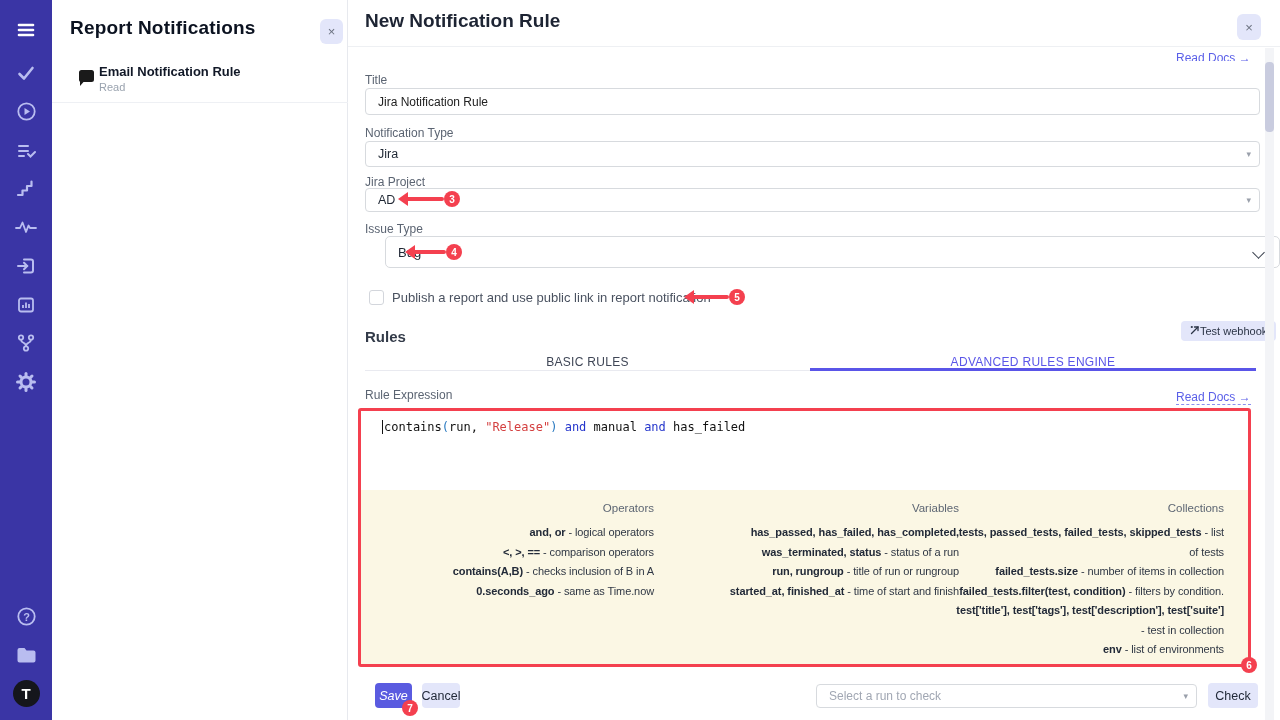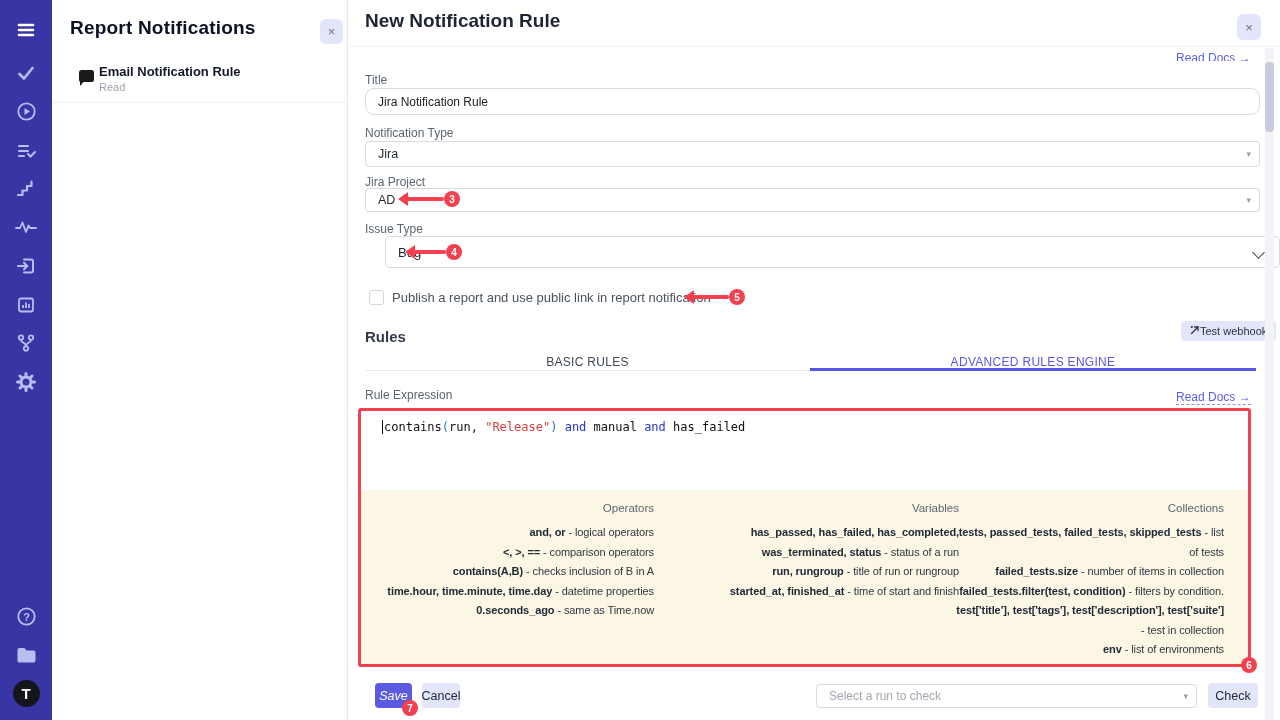--- a/index.html
+++ b/index.html
@@ -19,21 +19,21 @@
   .close-btn { background:#e3e6fa; border-radius:6px; color:#6b7280; font-size:13px; display:flex; align-items:center; justify-content:center; cursor:pointer; }
   .list-item-title { font-size:13px; font-weight:700; color:#111827; }
   .list-item-sub { font-size:11px; color:#9aa3af; }
 
   
   .main-title { position:absolute; left:365px; top:10px; font-size:19px; font-weight:700; color:#1d2433; }
   .hdr-divider { position:absolute; left:348px; top:46px; width:932px; height:1px; background:#eef0f3; }
 
   
   .flabel { position:absolute; font-size:12px; color:#5b6472; }
-  .finput { position:absolute; background:#fff; border:1px solid #d7dade; border-radius:9px; font-size:12px; color:#222; padding:0 12px; font-family:"Liberation Sans",sans-serif; }
+  .finput { position:absolute; background:#fff; border:1px solid #d7dade; border-radius:4px; font-size:12px; color:#222; padding:0 12px; font-family:"Liberation Sans",sans-serif; }
   .fselect { position:absolute; background:#fff; border:1px solid #d7dade; border-radius:4px; font-size:12.5px; color:#1f2733; display:flex; align-items:center; padding:0 12px; }
   .sel-caret { position:absolute; right:8px; top:50%; transform:translateY(-50%); font-size:9px; color:#9aa0ab; }
   .chev { position:absolute; right:16px; top:11px; width:9px; height:9px; border-right:1.8px solid #39404e; border-bottom:1.8px solid #39404e; transform:rotate(45deg); }
   .checkbox { position:absolute; width:15px; height:15px; border:1.5px solid #d3d6dc; border-radius:3px; background:#fff; cursor:pointer; }
 
   
   .rules-h { position:absolute; font-size:15px; font-weight:700; color:#333b49; }
   .webhook-btn { position:absolute; background:#e3e6fa; border-radius:4px; height:20px; display:flex; align-items:center; padding:0 9px; font-size:11px; color:#2b3446; cursor:pointer; }
   .tab { position:absolute; top:352px; height:19px; display:flex; align-items:center; justify-content:center; font-size:12px; letter-spacing:.3px; cursor:pointer; }
   .tab-line { position:absolute; top:370px; height:1px; background:#e9eaf0; }
@@ -254,21 +254,20 @@
   <div class="editor-bg"></div>
   <div id="code-line"><span class="code-cursor"></span><span class="code-plain">contains</span><span class="code-bracket">(</span><span class="code-plain">run, </span><span class="code-string">"Release"</span><span class="code-bracket">)</span><span class="code-plain"> </span><span class="code-keyword">and</span><span class="code-plain"> manual </span><span class="code-keyword">and</span><span class="code-plain"> has_failed</span></div>
 
   <div id="help-panel">
     <div id="help-columns">
         <div class="help-col" style="left: 21px; width: 272px;">
           <div class="help-header">Operators</div>
           <div class="help-item"><b>and, or</b><span> - logical operators</span></div>
           <div class="help-item"><b>&lt;, &gt;, ==</b><span> - comparison operators</span></div>
           <div class="help-item"><b>contains(A,B)</b><span> - checks inclusion of B in A</span></div>
-          <div class="help-item"><b>time.hour, time.minute, time.day</b><span> - datetime properties</span></div>
           <div class="help-item"><b>0.seconds_ago</b><span> - same as Time.now</span></div>
         </div>
         <div class="help-col" style="left: 306px; width: 292px;">
           <div class="help-header">Variables</div>
           <div class="help-item"><b>has_passed, has_failed, has_completed, was_terminated, status</b><span> - status of a run</span></div>
           <div class="help-item"><b>run, rungroup</b><span> - title of run or rungroup</span></div>
           <div class="help-item"><b>started_at, finished_at</b><span> - time of start and finish</span></div>
         </div>
         <div class="help-col" style="left: 591px; width: 272px;">
           <div class="help-header">Collections</div>

